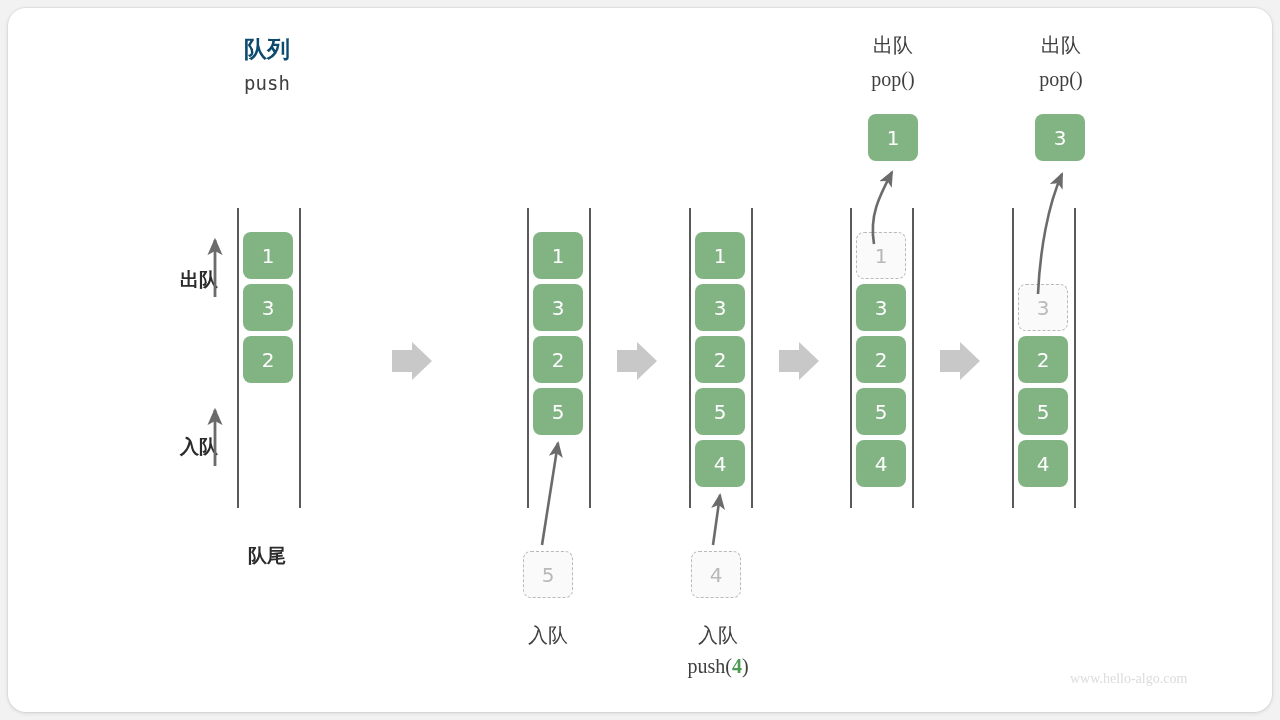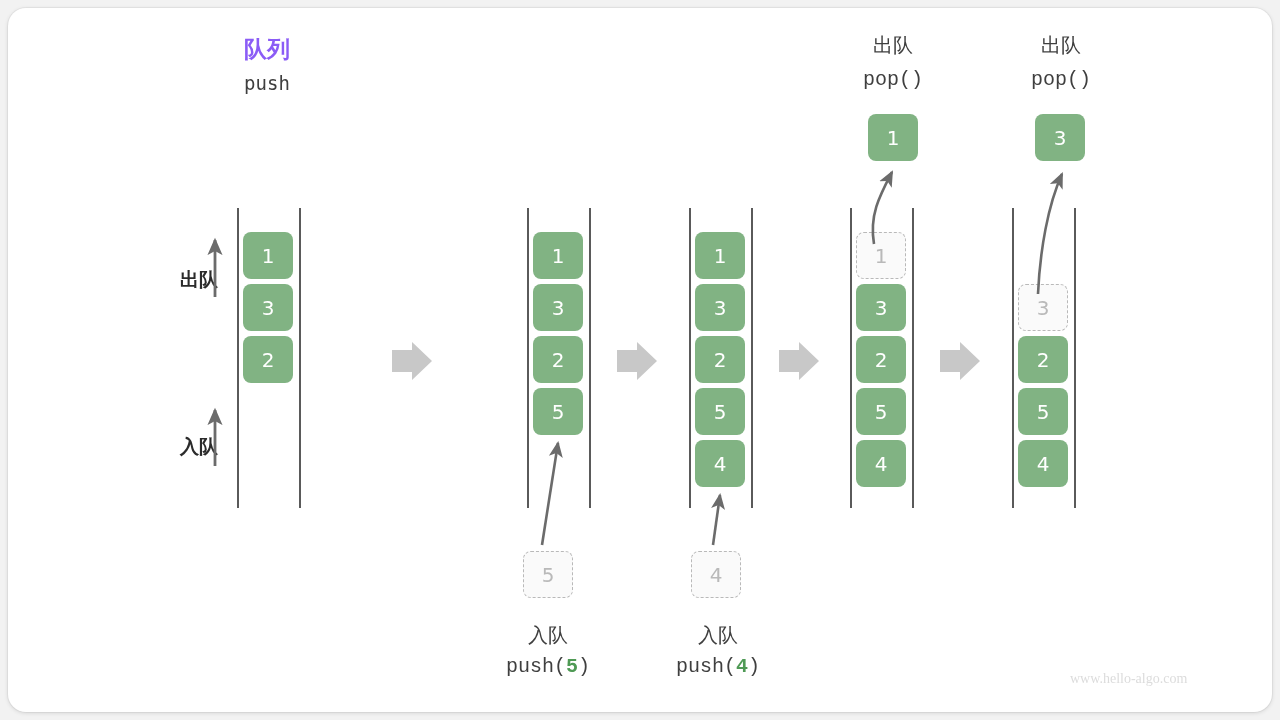--- a/index.html
+++ b/index.html
@@ -25,21 +25,21 @@
     border-radius: 18px;
     box-shadow: 0 1px 4px rgba(0,0,0,0.13), 0 0 0 1px rgba(0,0,0,0.04);
   }
 
   .abs { position: absolute; }
 
   
   .title-cn {
     font-size: 23px;
     font-weight: bold;
-    color: #8b5cf6;
+    color: #0c4a6e;
     text-align: center;
     white-space: nowrap;
   }
   .title-en {
     font-size: 19px;
     font-family: "DejaVu Sans Mono", "Liberation Mono", monospace;
     color: #3f3f3f;
     text-align: center;
     white-space: nowrap;
   }
@@ -51,21 +51,21 @@
     white-space: nowrap;
   }
   .op-cn {
     font-size: 20px;
     color: #3f3f3f;
     text-align: center;
     white-space: nowrap;
   }
   .op-code {
     font-size: 20px;
-    font-family: Liberation Mono, monospace;
+    font-family: Liberation Serif, serif;
     color: #3f3f3f;
     text-align: center;
     white-space: nowrap;
   }
   .op-code .num { color: #4f9a55; font-weight: bold; }
 
   .watermark {
     font-size: 14px;
     font-family: Liberation Serif, serif;
     color: #dcdcdc;
@@ -113,20 +113,21 @@
 </style>
 </head>
 <body>
 
 <div id="stage">
   <div id="card"></div>
 
   <div class="abs title-cn" style="left:187px; top:34px; width:160px;">队列</div>
   <div class="abs title-en" style="left:187px; top:72px; width:160px;">push</div>
 
+  <div class="abs lbl-bold" style="left:187px; top:543px; width:160px;">队尾</div>
 
   <div class="abs lbl-bold" style="left:138px; top:267px; width:80px; text-align:right;">出队</div>
   <div class="abs lbl-bold" style="left:138px; top:434px; width:80px; text-align:right;">入队</div>
 
   <div class="rail" style="left:237px; top:208px; height:300px;"></div>
   <div class="rail" style="left:299px; top:208px; height:300px;"></div>
 
   <div class="box" style="left:243px; top:232px;">1</div>
   <div class="box" style="left:243px; top:284px;">3</div>
   <div class="box" style="left:243px; top:336px;">2</div>
@@ -135,21 +136,20 @@
   <div class="rail" style="left:589px; top:208px; height:300px;"></div>
 
   <div class="box" style="left:533px; top:232px;">1</div>
   <div class="box" style="left:533px; top:284px;">3</div>
   <div class="box" style="left:533px; top:336px;">2</div>
   <div class="box" style="left:533px; top:388px;">5</div>
 
   <div class="box ghost" style="left:523px; top:551px;">5</div>
 
   <div class="abs op-cn" style="left:468px; top:622px; width:160px;">入队</div>
-  <div class="abs op-code" style="left:468px; top:655px; width:160px;"><span>push(</span><span class="num">5</span><span>)</span></div>
 
   <div class="rail" style="left:689px; top:208px; height:300px;"></div>
   <div class="rail" style="left:751px; top:208px; height:300px;"></div>
 
   <div class="box" style="left:695px; top:232px;">1</div>
   <div class="box" style="left:695px; top:284px;">3</div>
   <div class="box" style="left:695px; top:336px;">2</div>
   <div class="box" style="left:695px; top:388px;">5</div>
   <div class="box" style="left:695px; top:440px;">4</div>
 

